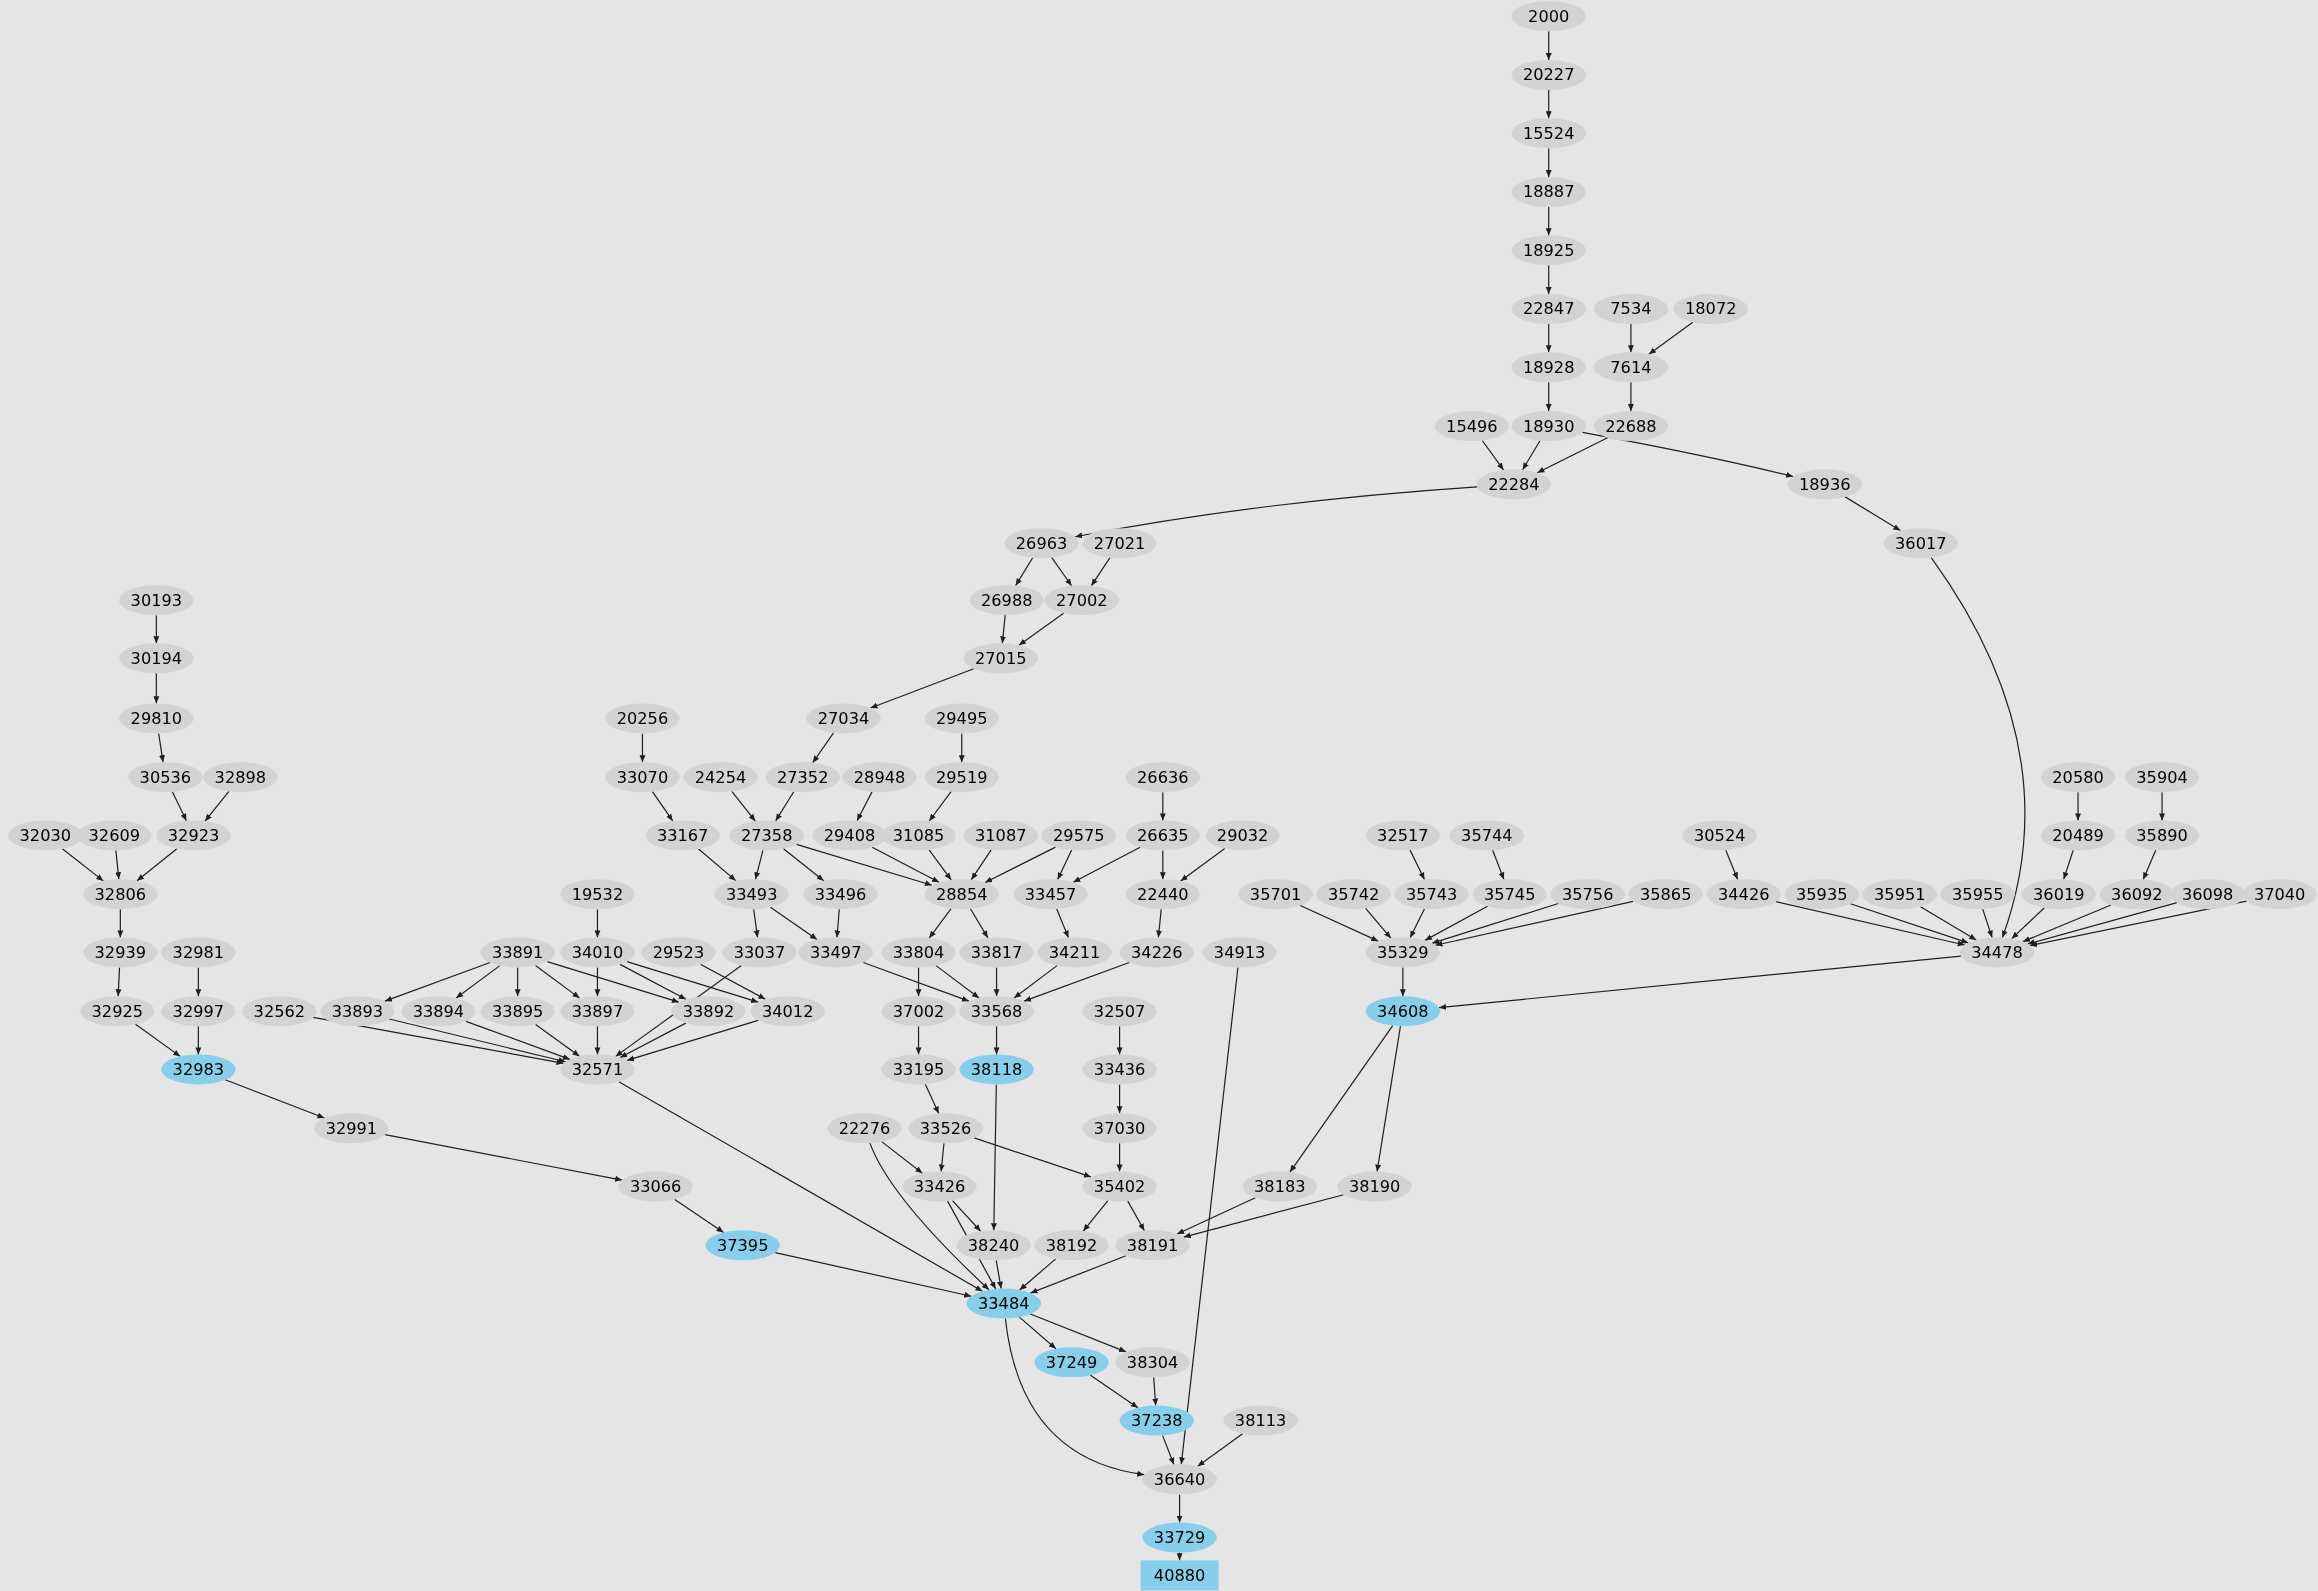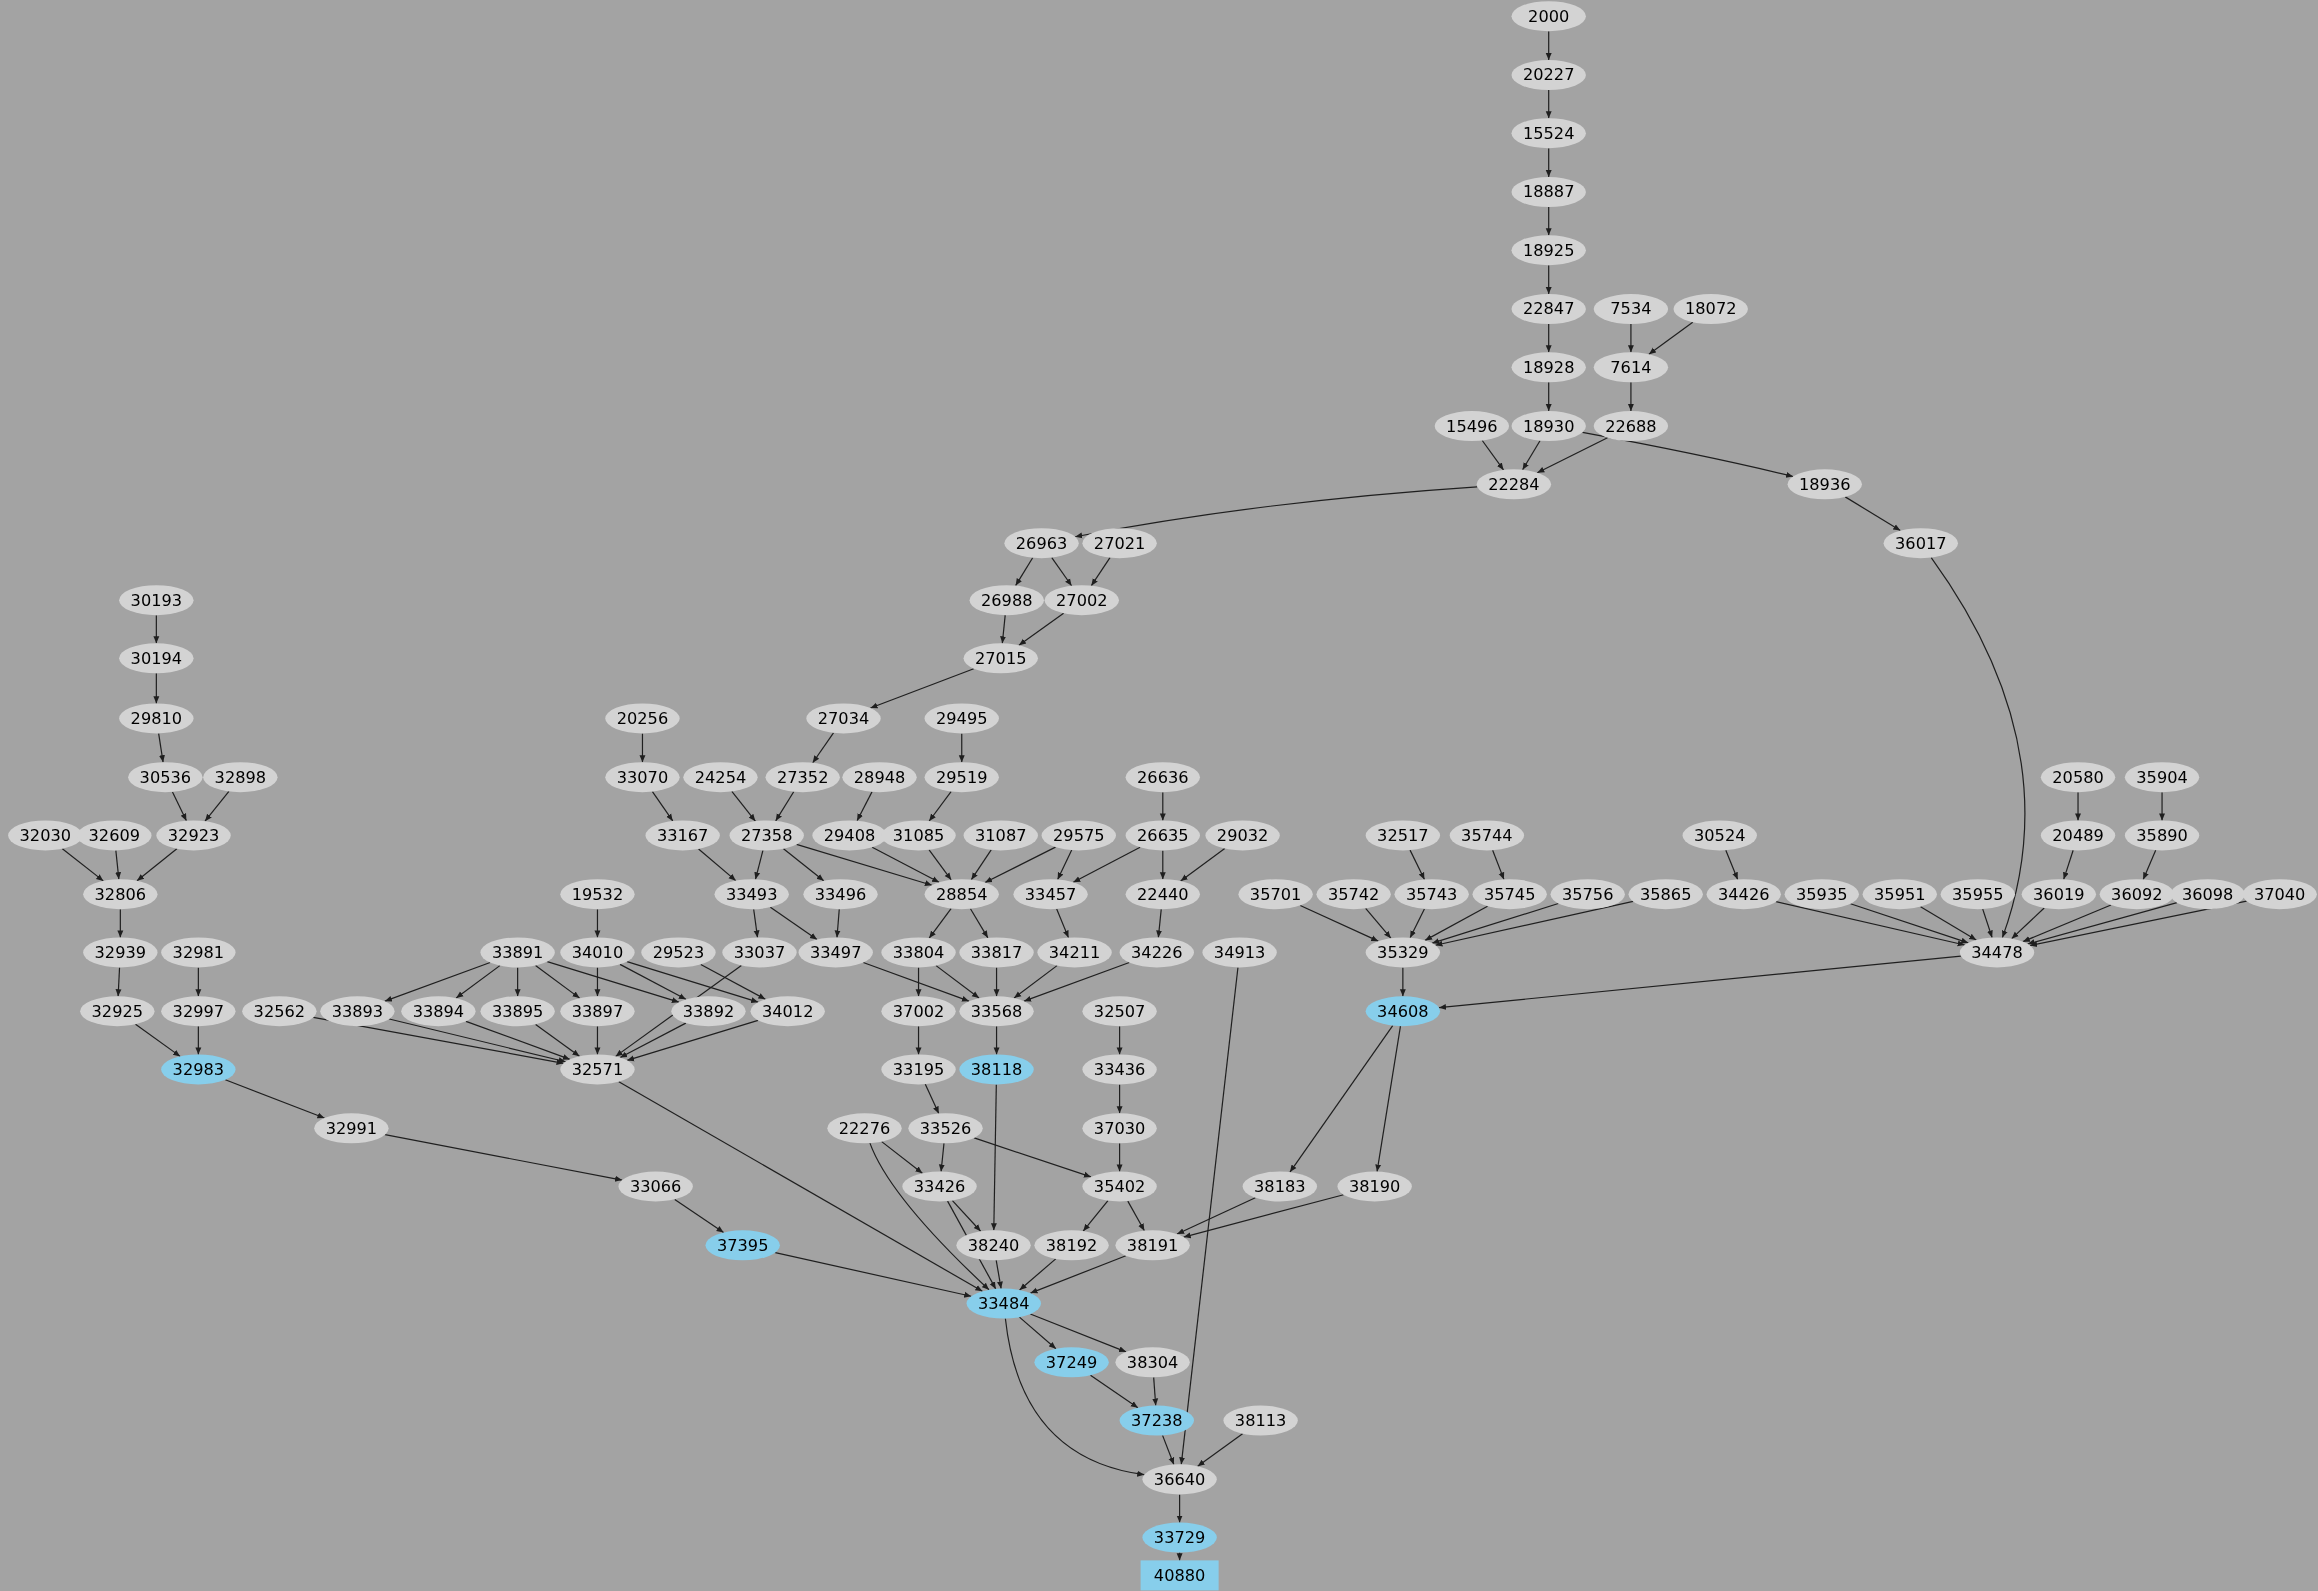--- a/index.html
+++ b/index.html
@@ -1,16 +1,16 @@
 <!DOCTYPE html>
 <html style="font-size:9.6px"><head>
 <meta charset="utf-8">
 <style>
   html,body{margin:0;padding:0;background:#ffffff;}
-  .stage{position:relative;width:2319px;height:1591px;background:#a3a3a3;overflow:hidden;
+  .stage{position:relative;width:2319px;height:1591px;background:#e5e5e5;overflow:hidden;
          font-family:"DejaVu Sans", sans-serif;}
   svg{position:absolute;left:0;top:0;}
   svg text{font-family:"DejaVu Sans", sans-serif;font-size:27px;fill:#000;}
 </style>
 </head>
 <body>
 
 <div class="stage">
   <svg id="graph-svg" xmlns="http://www.w3.org/2000/svg" width="2319" height="1591" viewBox="0 0 3863 2651">
       <defs>

